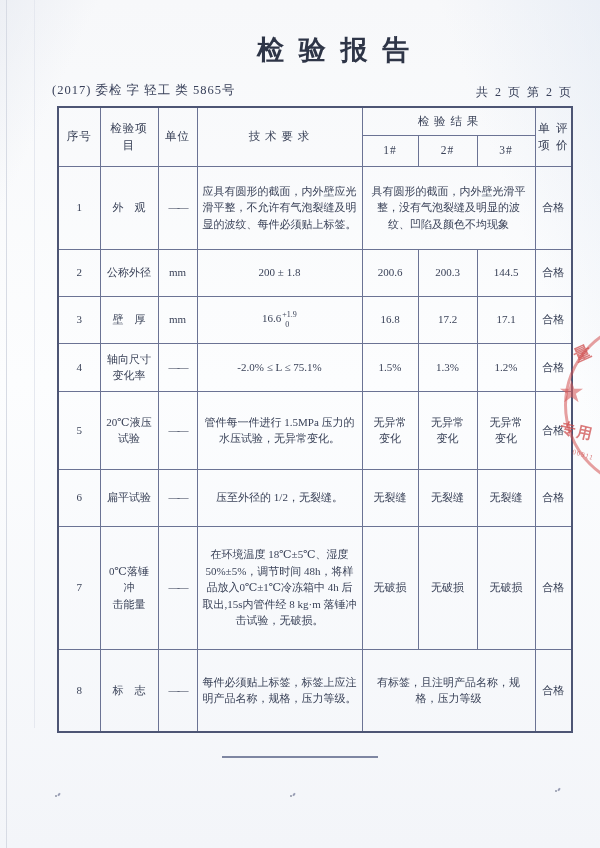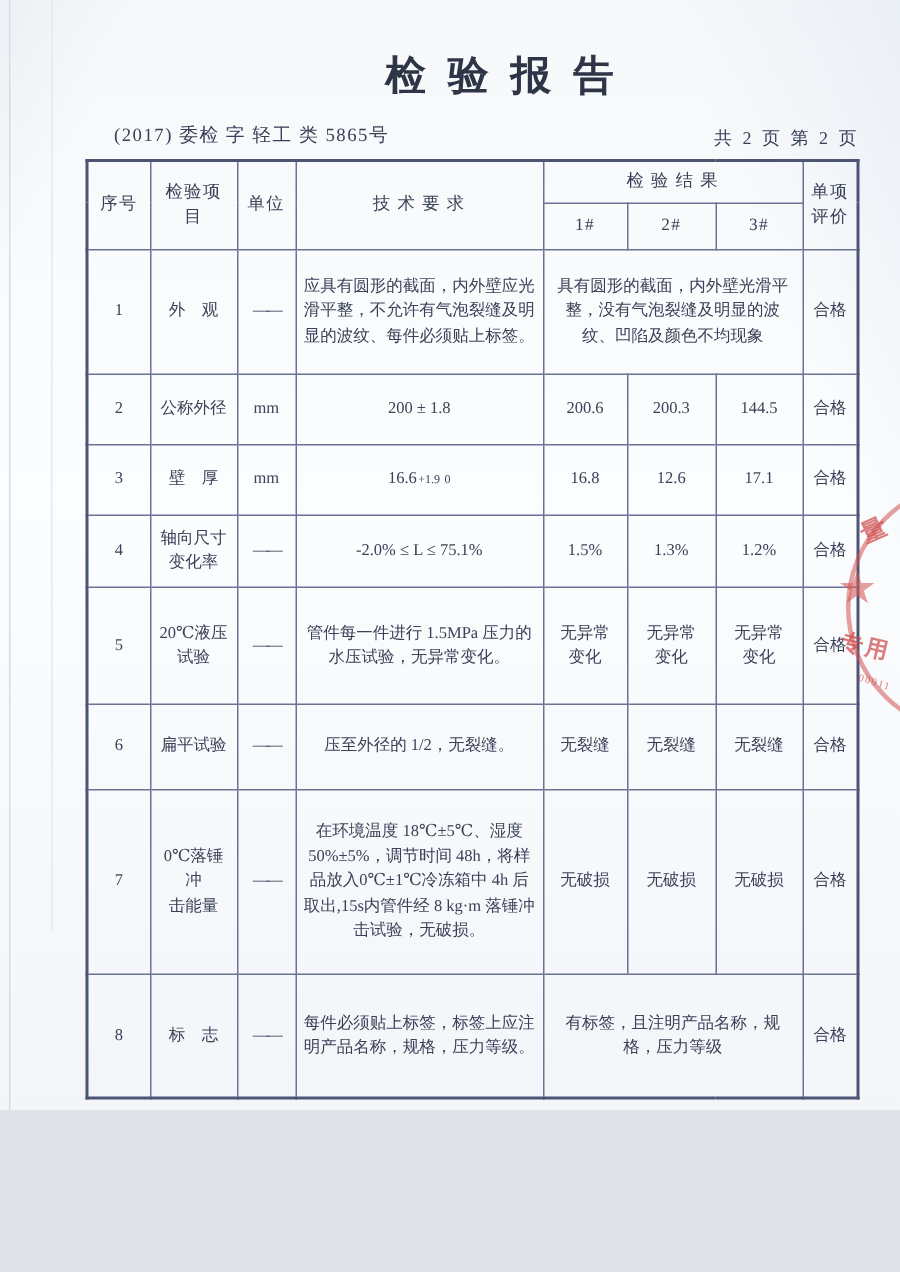--- a/index.html
+++ b/index.html
@@ -1,58 +1,58 @@
 <!DOCTYPE html>
 <html><head>
 <meta charset="utf-8">
 <style>
   html,body { margin:0; padding:0; }
   body { background:#dfe2e8; }
   .page {
-    position:relative; width:600px; height:740px; margin:0 auto;
+    position:relative; width:600px; height:848px; margin:0 auto;
     background:
       linear-gradient(115deg, rgba(228,232,240,0.55) 0%, rgba(255,255,255,0) 10%),
       linear-gradient(250deg, rgba(222,230,242,0.5) 0%, rgba(255,255,255,0) 18%),
       linear-gradient(180deg, #f7f8fa 0%, #fcfdfe 45%, #f3f5f9 100%);
     overflow:hidden;
     font-family:"Liberation Serif","DejaVu Serif",serif;
     color:#3a4258;
   }
   .edge-line-a { position:absolute; left:6px; top:0; bottom:0; width:1px; background:#d7dbe4; }
   .edge-line-b { position:absolute; left:34px; top:0; bottom:120px; width:1px; background:#e5e8ef; }
 
   .title {
     position:absolute; top:32px; left:0; width:600px;
     text-align:center; text-indent:70px;
     font-size:27px; font-weight:bold; letter-spacing:4px; color:#2e3547;
   }
-  .doc-number { position:absolute; top:82px; left:76px; font-size:12.5px; letter-spacing:1px; color:#39415a; }
+  .doc-number { position:absolute; top:82px; left:52px; font-size:12.5px; letter-spacing:1px; color:#39415a; }
   .page-info  { position:absolute; top:84px; right:27px; font-size:12px; letter-spacing:2px; color:#39415a; }
 
   table.report {
     position:absolute; left:57px; top:106px; width:514px;
     border-collapse:collapse; table-layout:fixed;
   }
   table.report td, table.report th {
     border:1px solid #6b7394;
     font-weight:normal;
     font-size:11px; line-height:1.5;
     text-align:center; vertical-align:middle;
     padding:1px 4px; color:#3a4258;
     overflow:hidden;
   }
   table.report { border:2px solid #4d5574; }
   table.report th { font-size:11.5px; letter-spacing:1px; }
   .req { text-align:left; padding:2px 7px; }
   .pre { white-space:pre-line;margin-left:36px; }
   .dash { letter-spacing:-2px; }
-  .eval-head { height:100%; display:flex; flex-direction:column; justify-content:space-between; align-items:center; padding:3px 0;text-align:center; }
+  .eval-head { height:100%; display:flex; flex-direction:row; justify-content:space-between; align-items:center; padding:3px 0;text-align:center; }
 
   .tolwrap { white-space:nowrap; }
-  .tolstack { display:inline-flex; flex-direction:row; vertical-align:middle; text-align:left; margin-left:1px; line-height:1.15; }
+  .tolstack { display:inline-flex; flex-direction:column; vertical-align:middle; text-align:left; margin-left:1px; line-height:1.15; }
   .tolsup { font-size:8px; }
   .tolsub { font-size:8px; padding-left:3px; }
 
   
   .stamp { position:absolute; right:0; top:318px; width:50px; height:172px; overflow:hidden; pointer-events:none; z-index:5; }
   .stamp-circle {
     position:absolute; left:14px; top:2px; width:164px; height:164px;
     border:3px solid rgba(211,82,82,0.55); border-radius:50%;
   }
   .stamp-char-top { position:absolute; left:24px; top:24px; font-size:17px; font-weight:bold;
@@ -139,21 +139,21 @@
       <td>mm</td>
       <td>
         <span class="tolwrap">
           <span>16.6</span><span class="tolstack">
                 <span class="tolsup">+1.9</span>
                 <span class="tolsub">0</span>
               </span>
         </span>
       </td>
       <td>16.8</td>
-      <td>12.6</td>
+      <td>17.2</td>
       <td>17.1</td>
       <td>合格</td>
     </tr>
 
     <tr style="height:48px">
       <td>4</td>
       <td class="pre">轴向尺寸
 变化率</td>
       <td class="dash">——</td>
       <td>-2.0% ≤ L ≤ 75.1%</td>

